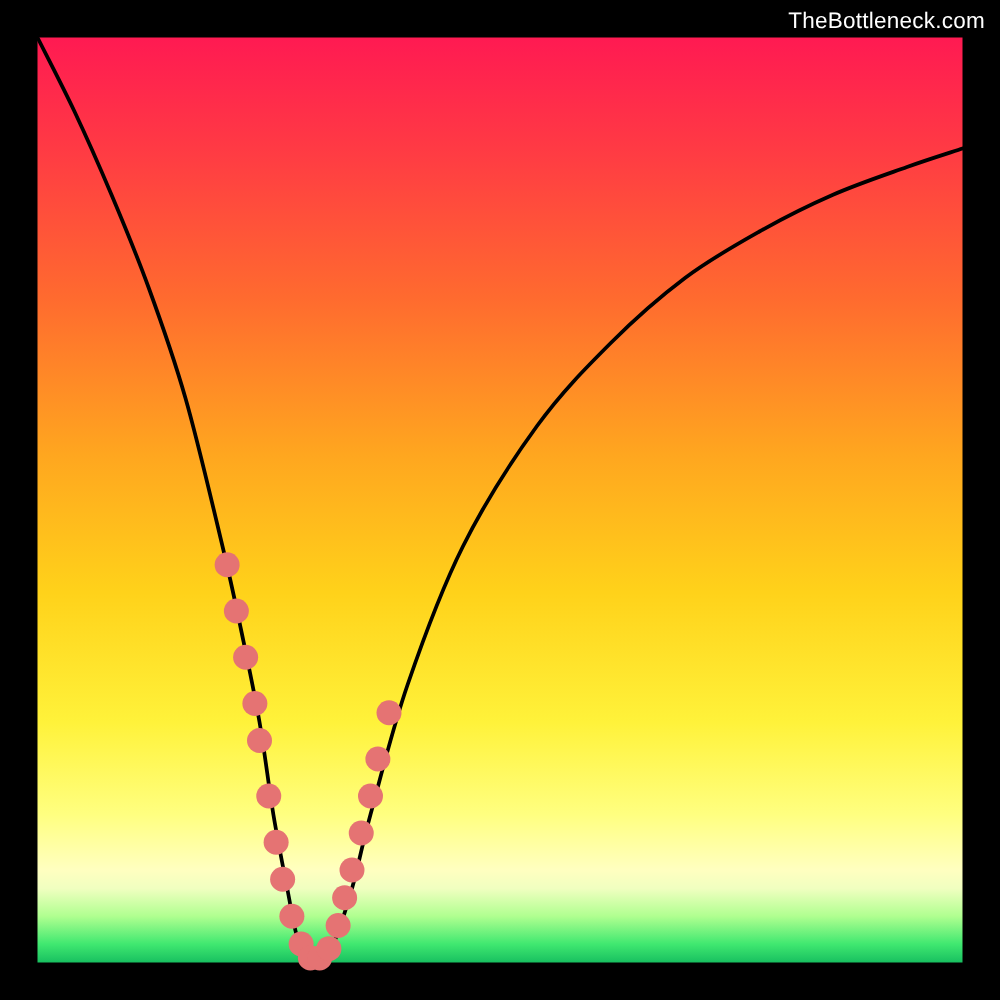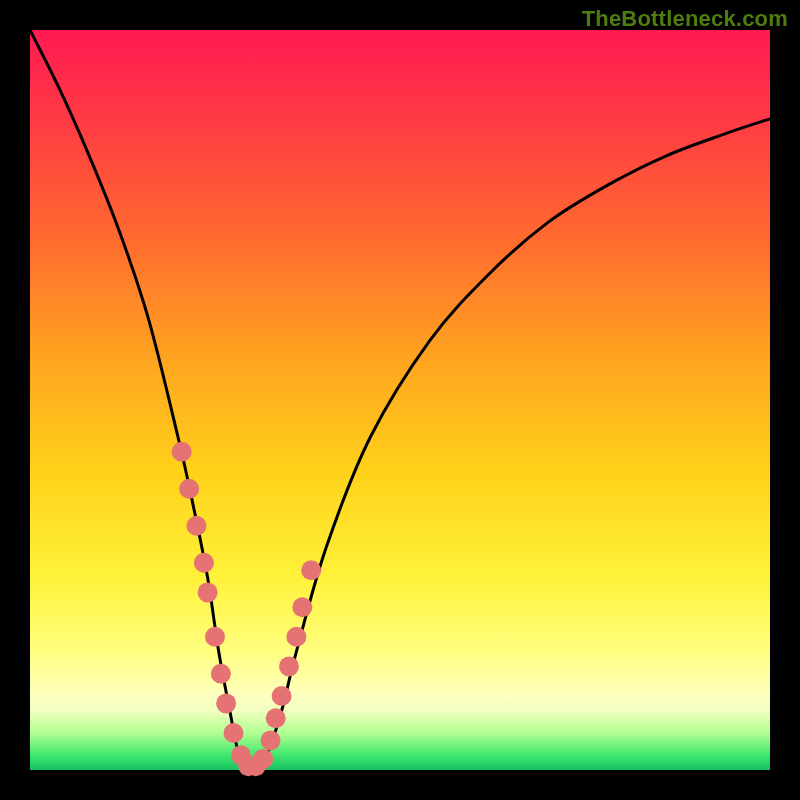--- a/index.html
+++ b/index.html
@@ -36,23 +36,23 @@
       #f0ffc0 92%,
       #b0ff90 95%,
       #40e870 98%,
       #18c060 100%
     );
   }
   .watermark {
     position: absolute;
     top: 6px;
     right: 12px;
-    color: #4d7c0f;
-    font-size: 22px;
-    font-weight: 700;
+    color: #ffffff;
+    font-size: 18px;
+    font-weight: 400;
     letter-spacing: 0.2px;
     z-index: 5;
   }
   svg.curve {
     position: absolute;
     left: 0;
     top: 0;
     width: 740px;
     height: 740px;
     overflow: visible;

